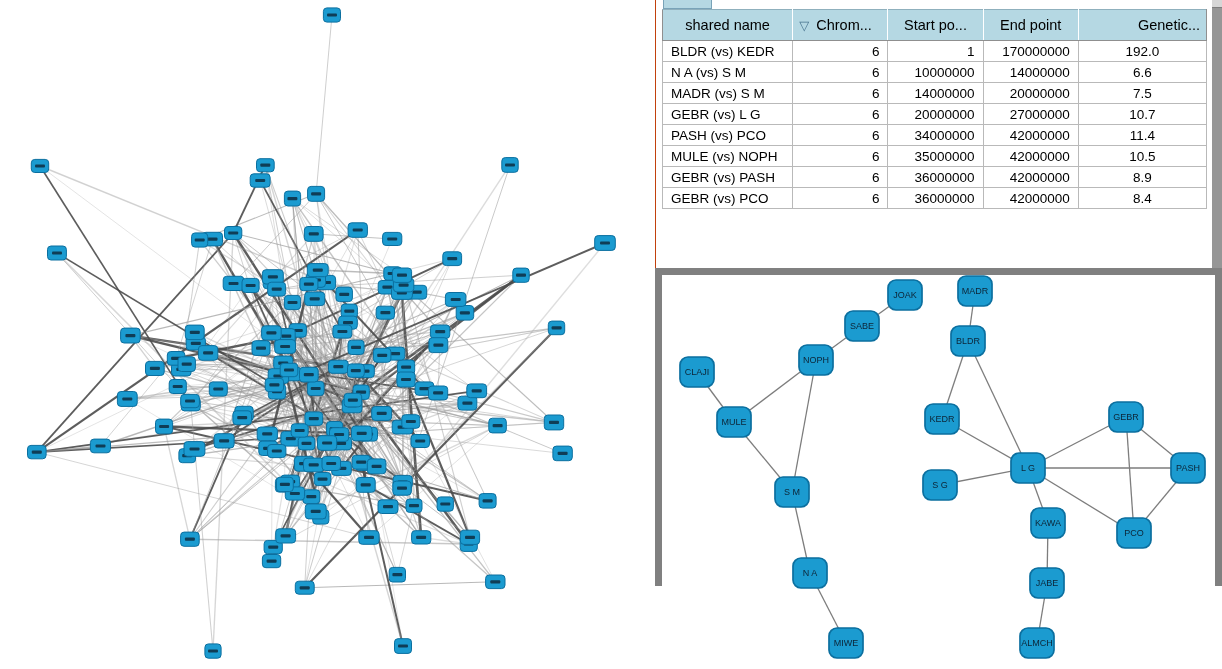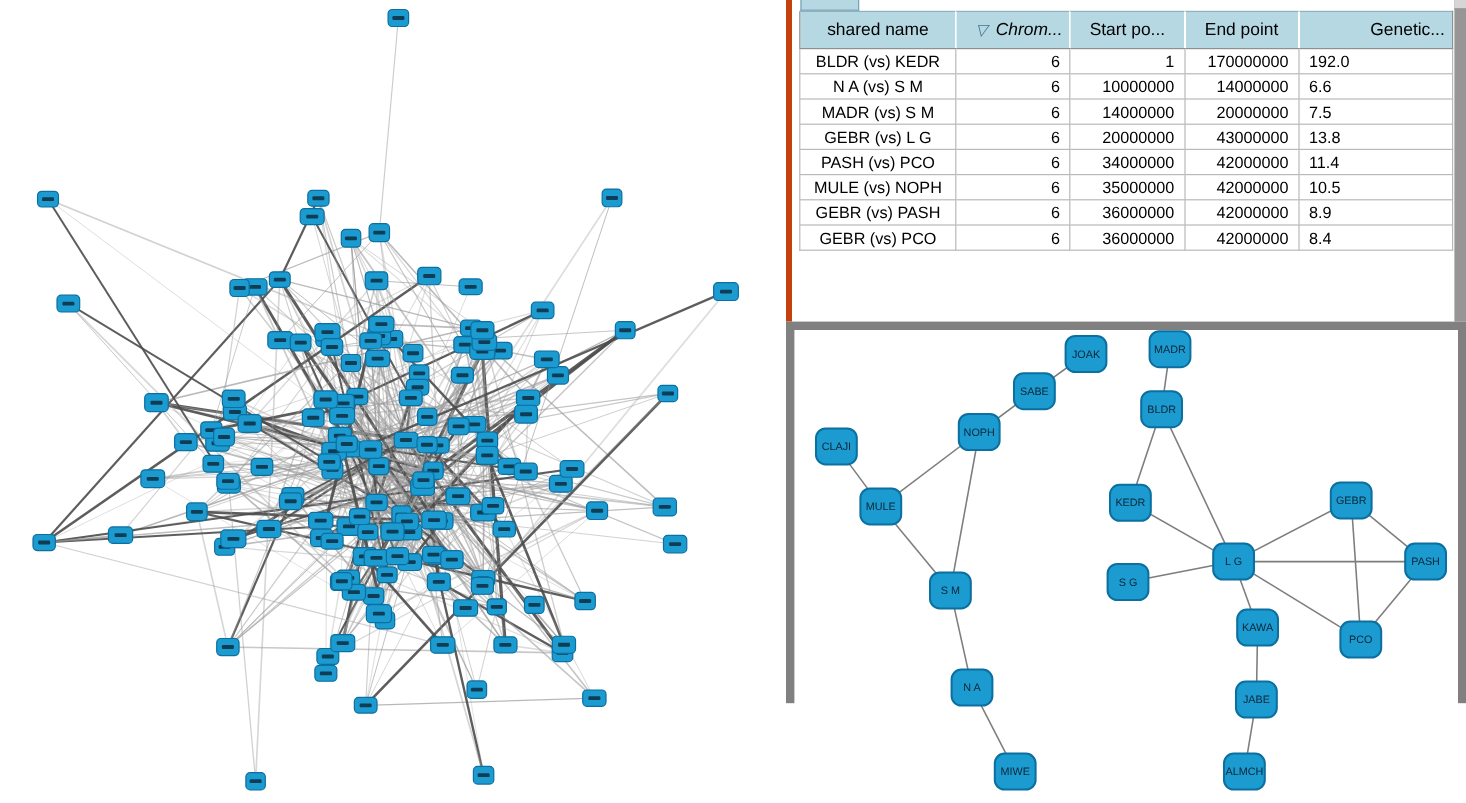--- a/index.html
+++ b/index.html
@@ -9,21 +9,21 @@
     background:#ffffff; font-family:"Liberation Sans", sans-serif;
   }
 
   
   #left-panel { position:absolute; left:0; top:0; width:653px; height:669px; background:#fff; }
   #hairball-svg { display:block; }
 
   
   #table-panel {
     position:absolute; left:655px; top:0; width:567px; height:268px;
-    background:#fff; border-left:5px solid #c2410c;
+    background:#fff; border-left:1px solid #c2410c;
   }
   .tab-fragment {
     position:absolute; left:7px; top:0; width:49px; height:9px;
     background:var(--header-bg); border:1px solid #79a3b8; border-top:none;
   }
   #edge-table {
     position:absolute; left:6px; top:9px; width:545px;
     border-collapse:collapse; table-layout:fixed;
     border:1px solid #8f8f8f;
   }
@@ -32,26 +32,26 @@
     font-size:14.5px; color:#000;
     border-top:1px solid #8fb0bd; border-bottom:1px solid #8f8f8f;
     border-right:1px solid #ffffff; padding:0 6px; white-space:nowrap; overflow:hidden;
   }
   #edge-table th:last-child { border-right:1px solid #8f8f8f;margin-top:44px; }
   #edge-table td {
     height:21px; font-size:13.5px; color:#000; background:#fff;
     border:1px solid #b9b9b9; padding:0 8px; white-space:nowrap; overflow:hidden;
   }
   th.c0 { text-align:center; }
-  th.c1 { text-align:right;font-style:italic; }
+  th.c1 { text-align:left; }
   th.c2, th.c3 { text-align:center; }
   th.c4 { text-align:right; padding-right:42px; }
-  td.c0 { text-align:center; padding-left:6px; }
+  td.c0 { text-align:left; padding-left:6px; }
   td.c1, td.c2, td.c3 { text-align:right; }
-  td.c4 { text-align:left; padding-right:42px; }
+  td.c4 { text-align:center; padding-right:42px; }
   .filter-icon { color:#49758f; margin-right:7px; font-size:13px; }
   .vscrollbar {
     position:absolute; right:0; top:0; width:10px; height:268px; background:#969696;
   }
   .scroll-btn { width:10px; height:8px; background:#d6d6d6; border-bottom:1px solid #7d7d7d; }
 
   
   #net-panel {
     position:absolute; left:655px; top:268px; width:567px; height:318px;
     background:var(--panel-border); padding:7px;
@@ -1245,22 +1245,22 @@
             <td class="c0">MADR (vs) S M</td>
             <td class="c1">6</td>
             <td class="c2">14000000</td>
             <td class="c3">20000000</td>
             <td class="c4">7.5</td>
           </tr>
           <tr>
             <td class="c0">GEBR (vs) L G</td>
             <td class="c1">6</td>
             <td class="c2">20000000</td>
-            <td class="c3">43000000</td>
-            <td class="c4">13.8</td>
+            <td class="c3">27000000</td>
+            <td class="c4">10.7</td>
           </tr>
           <tr>
             <td class="c0">PASH (vs) PCO</td>
             <td class="c1">6</td>
             <td class="c2">34000000</td>
             <td class="c3">42000000</td>
             <td class="c4">11.4</td>
           </tr>
           <tr>
             <td class="c0">MULE (vs) NOPH</td>

